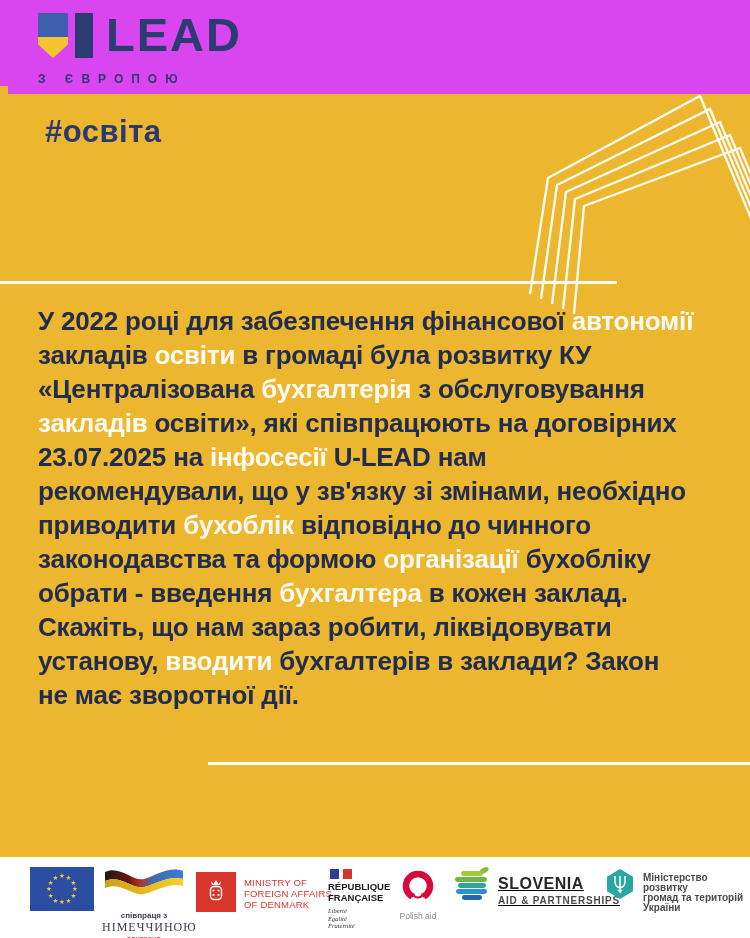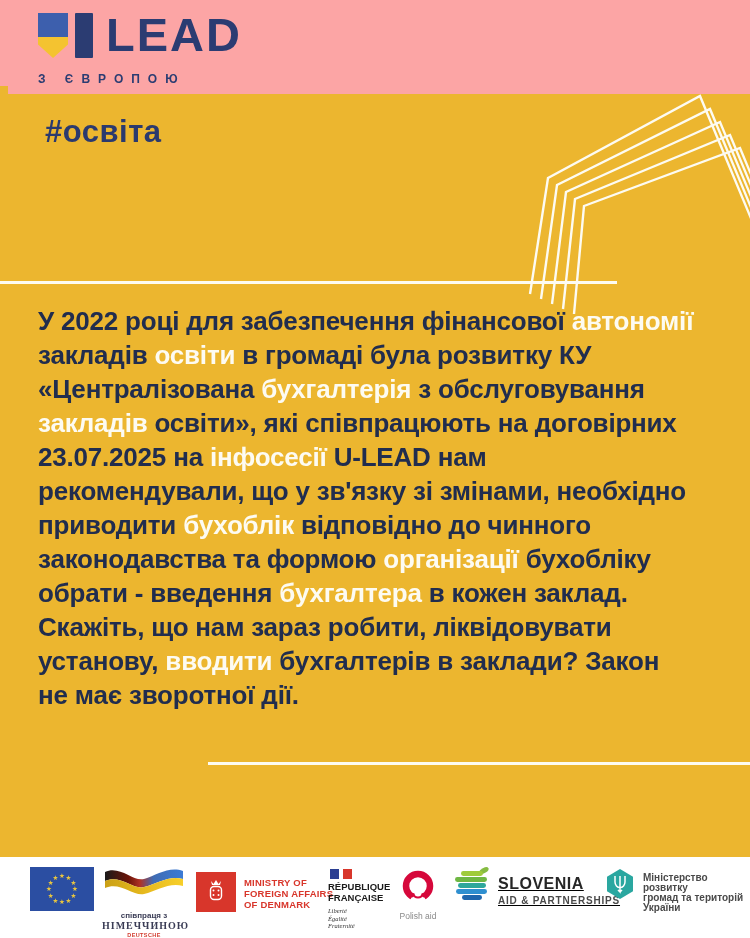--- a/index.html
+++ b/index.html
@@ -10,21 +10,21 @@
   }
   
   .yellow-block{position:absolute; left:0; top:94px; width:750px; height:763px; background:#ECB62F; z-index:0;}
   .yellow-notch{position:absolute; left:0; top:86px; width:8px; height:10px; background:#ECB62F; z-index:3;}
   .decor-svg{position:absolute; left:0; top:0; width:750px; height:938px; z-index:1; pointer-events:none;}
   .hline{position:absolute; background:#FDFBF2; height:3px; z-index:1;}
   .hline-top{left:0; top:281px; width:617px;}
   .hline-bottom{left:208px; top:762px; width:542px;}
 
   
-  .header{position:absolute; left:0; top:0; width:750px; height:94px; background:#fca5a5; z-index:2;}
+  .header{position:absolute; left:0; top:0; width:750px; height:94px; background:#d946ef; z-index:2;}
   .logo{position:absolute; left:38px; top:13px; height:70px;}
   .logo-row{display:flex; align-items:flex-start;}
   .pennant{
     width:30px; height:45px;
     background:linear-gradient(#3D5FAD 0 53%, #F4C330 53% 100%);
     clip-path:polygon(0 0,100% 0,100% 70%,50% 100%,0 70%);
   }
   .ubar{width:18px; height:45px; background:#2B3C72; margin-left:7px; border-radius:1px;}
   .logo-word{
     margin-left:13px; margin-top:-6px;
@@ -43,24 +43,24 @@
   .tline{white-space:nowrap; line-height:34px; font-size:26px; font-weight:700;
          color:#212D4E; letter-spacing:-0.2px;}
   .tline .hl{color:#FDFBF2;}
 
   
   .footer{position:absolute; left:0; top:857px; width:750px; height:81px; background:#fff; z-index:2;}
   .flogo{position:absolute;}
   .eu-flag{left:30px; top:10px;}
   .de{left:102px; top:8px; width:84px; text-align:center;}
   .de-coop1{font-size:8px; color:#3A3C55; margin-top:12px; font-weight:600;}
-  .de-coop2{font-size:10px; color:#3A3C55; font-weight:700; letter-spacing:1px; font-family:"Liberation Serif",serif;text-align:right;}
+  .de-coop2{font-size:12px; color:#3A3C55; font-weight:400; letter-spacing:1px; font-family:"Liberation Serif",serif;text-align:right;}
   .de-coop3{font-size:5.5px; color:#D23B2E; font-weight:700; letter-spacing:0.4px; margin-top:1px;}
   .dk-box{left:196px; top:15px;}
-  .dk-text{left:244px; top:20px; font-size:9.5px; font-weight:700; color:#D8362B; line-height:11px; letter-spacing:0.2px;}
+  .dk-text{left:244px; top:20px; font-size:9.5px; font-weight:400; color:#D8362B; line-height:11px; letter-spacing:0.2px;}
   .fr{left:328px; top:12px; width:60px;}
   .fr-flag{display:flex; height:10px; width:22px; margin-left:2px;}
   .fr-b{width:9px; background:#2B3F92;}
   .fr-w{width:4px; background:#fff;}
   .fr-r{width:9px; background:#D8362B;}
   .fr-name{font-size:9.5px; font-weight:800; color:#1a1a1a; line-height:10.5px; margin-top:3px;}
   .fr-motto{font-size:6.5px; line-height:7.5px; color:#333; font-style:italic;
             font-family:"Liberation Serif", serif; margin-top:4px;}
   .pl{left:396px; top:12px; width:44px; text-align:center;}
   .pl-label{font-size:8.5px; color:#8a8a8a; margin-top:0px;}

